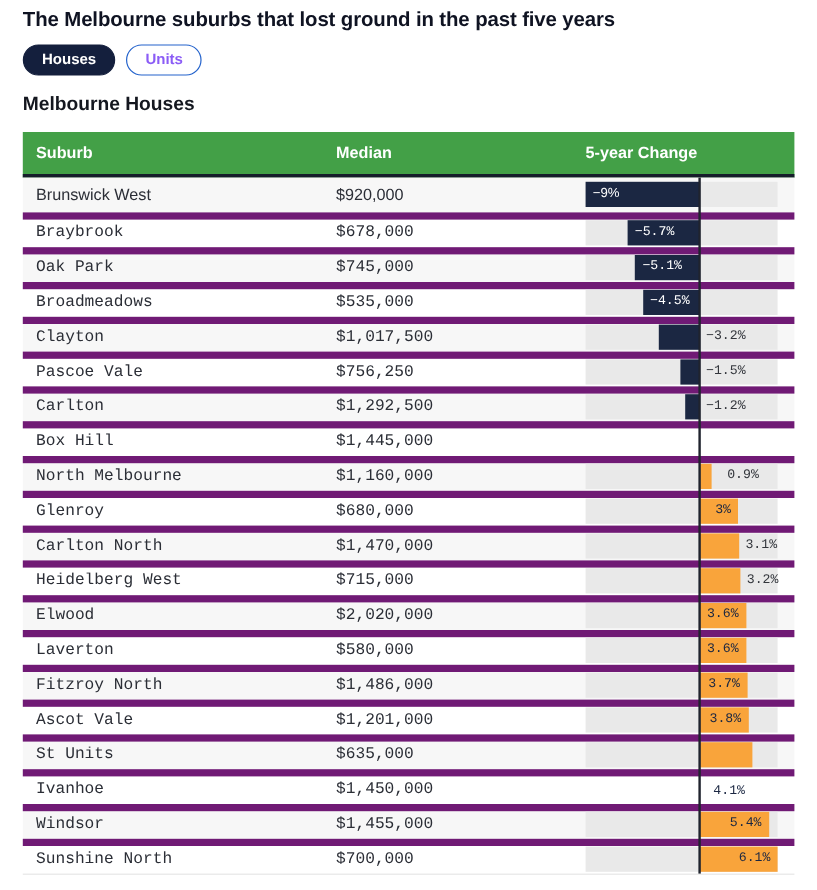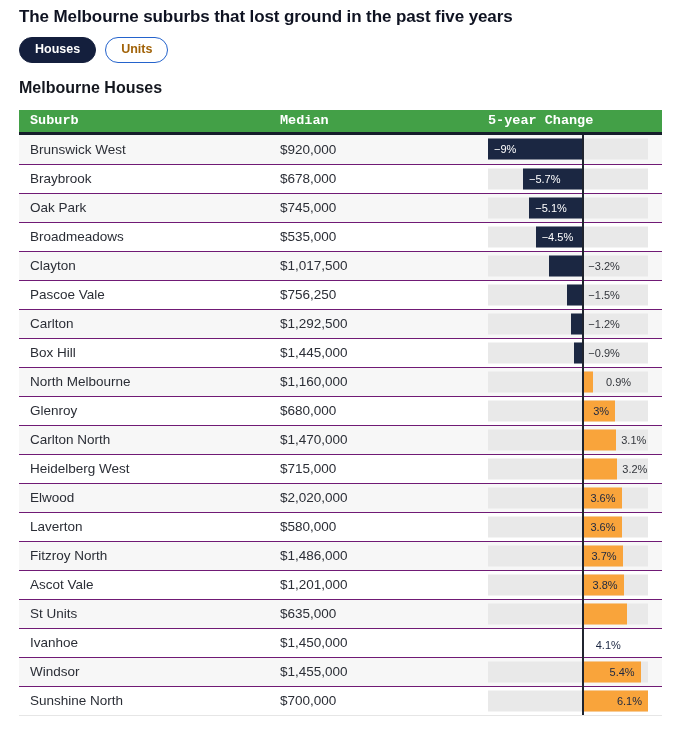--- a/index.html
+++ b/index.html
@@ -50,39 +50,38 @@
     color: #14171f;
   }
   .table {
     margin: 13px 0 0 19px;
     width: 643px;
   }
   .thead {
     display: grid;
     grid-template-columns: 261px 208px 174px;
     align-items: center;
-    height: 25px;
+    height: 38px;
     border-bottom: 3px solid #161d2b;
     color: #ffffff;
     font-weight: 700;
     font-size: 13.5px;
-    font-family: Liberation Mono, monospace;
   }
   .th-suburb { padding-left: 11px; }
   .tbody { position: relative; border-bottom: 1px solid #e6e6e6; }
   .row {
     display: grid;
     grid-template-columns: 261px 208px 174px;
     align-items: center;
     height: 29px;
     font-size: 13.5px;
     color: #2b2e36;
   }
   .row:nth-child(even) { background: #f7f7f7; }
-  .row + .row { border-top: 1px solid #701a75; }
+  .row + .row { border-top: 6px solid #701a75; font-family: Liberation Mono, monospace; }
   .cell-suburb { padding-left: 11px; white-space: nowrap; overflow: hidden; }
   .cell-median { white-space: nowrap; }
   .cell-change { position: relative; height: 100%; }
   .track {
     position: absolute;
     left: 0; top: 50%;
     transform: translateY(-50%);
     width: 160px; height: 21px;
     background: #e9e9e9;
   }
@@ -105,21 +104,21 @@
   }
 </style>
 </head>
 <body>
 
 <div class="page">
   <h1 class="title">The Melbourne suburbs that lost ground in the past five years</h1>
 
   <div class="toggles">
     <button class="pill active" style="background: rgb(20, 31, 61); border-color: rgb(20, 31, 61);">Houses</button>
-    <button class="pill inactive" style="border-color: rgb(36, 99, 204); color: #a16207;">Units</button>
+    <button class="pill inactive" style="border-color: rgb(36, 99, 204); color: #8b5cf6;">Units</button>
   </div>
 
   <h2 class="subtitle">Melbourne Houses</h2>
 
   <div class="table">
     <div class="thead" style="background: rgb(67, 160, 71);">
       <div class="th-suburb">Suburb</div>
       <div class="th-median">Median</div>
       <div class="th-change">5-year Change</div>
     </div>
@@ -199,26 +198,20 @@
       <div class="track">
         <div class="bar" style="width: 12.7152px; left: 82.649px; background: rgb(27, 39, 66);"></div>
         <div class="bar-label" style="left: 100.364px; color: rgb(51, 54, 60);">−1.2%</div>
       </div>
     </div>
   </div>
 
   <div class="row">
     <div class="cell-suburb">Box Hill</div>
     <div class="cell-median">$1,445,000</div>
-    <div class="cell-change">
-      <div class="track">
-        <div class="bar" style="width: 9.53642px; left: 85.8278px; background: rgb(27, 39, 66);"></div>
-        <div class="bar-label" style="left: 100.364px; color: rgb(51, 54, 60);">−0.9%</div>
-      </div>
-    </div>
   </div>
 
   <div class="row">
     <div class="cell-suburb">North Melbourne</div>
     <div class="cell-median">$1,160,000</div>
     <div class="cell-change">
       <div class="track">
         <div class="bar" style="width: 9.53642px; left: 95.3642px; background: rgb(249, 164, 59);"></div>
         <div class="bar-label" style="left: 118px; color: rgb(51, 54, 60);">0.9%</div>
       </div>

